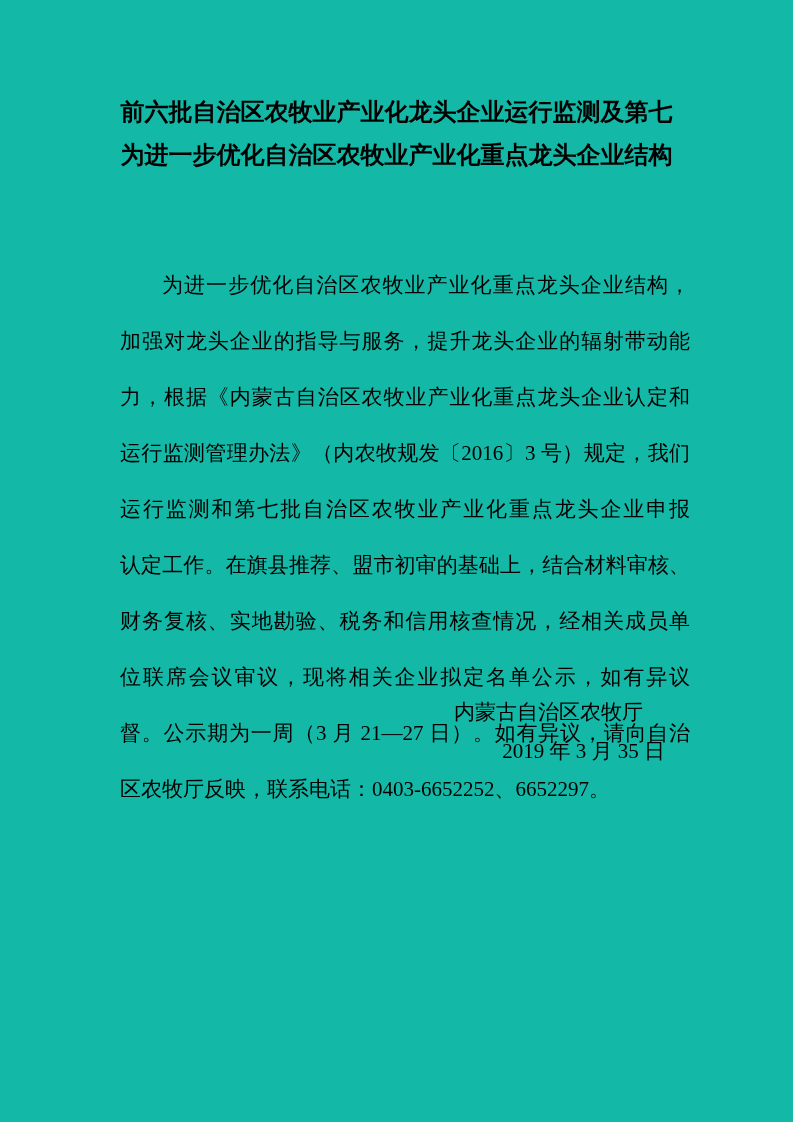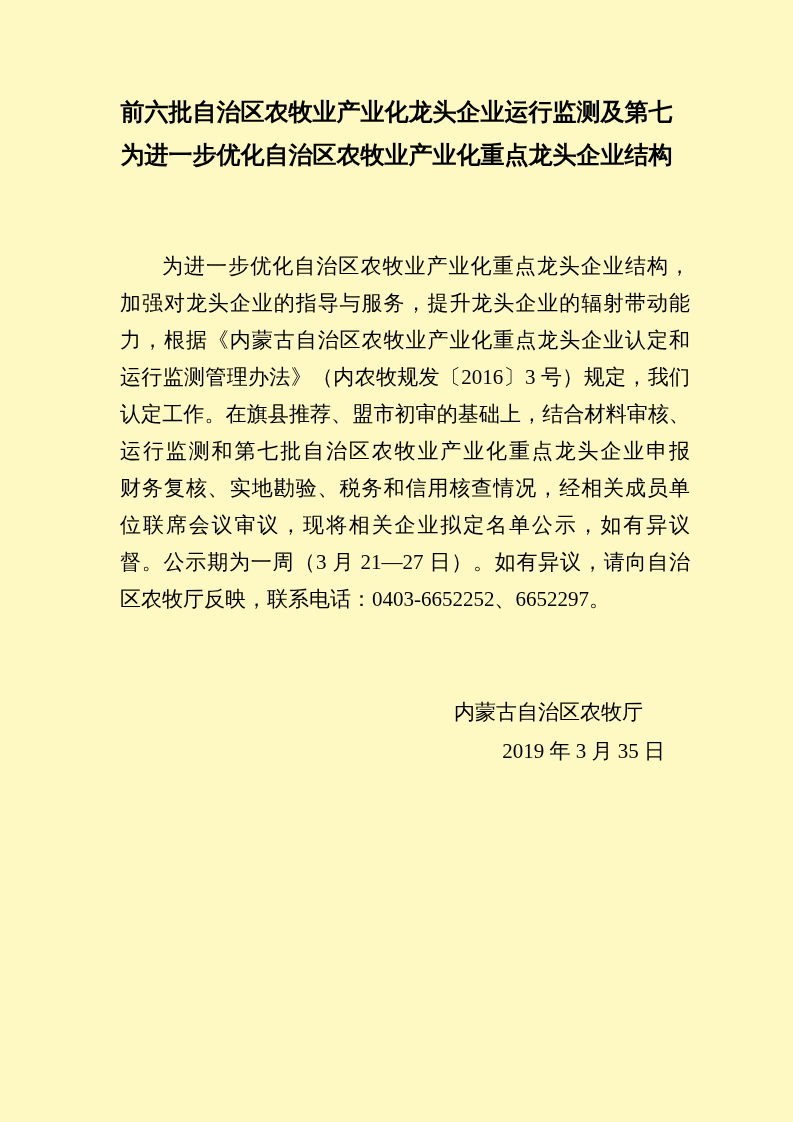--- a/index.html
+++ b/index.html
@@ -4,21 +4,21 @@
 <style>
   html, body {
     margin: 0;
     padding: 0;
     background: #ffffff;
   }
   .page {
     position: relative;
     width: 793px;
     height: 1122px;
-    background: #fef9c3;
+    background: #14b8a6;
     color: #000000;
     overflow: hidden;
     font-family: "Liberation Serif", serif;
   }
   .doc-title {
     position: absolute;
     left: 112px;
     top: 90px;
     width: 569px;
     text-align: center;
@@ -37,20 +37,21 @@
     font-size: 21px;
     line-height: 37px;
     color: #000000;
     font-family: "Liberation Serif", serif;
   }
   .body-line {
     text-align: justify;
     text-align-last: justify;
     text-justify: inter-character;
     white-space: normal;
+    margin-top: 19px;
   }
   .body-line.first {
     text-indent: 42px;
   }
   .body-line.last {
     text-align-last: left;
   }
   .sig-line {
     position: absolute;
     font-size: 21px;
@@ -77,22 +78,22 @@
   <div class="doc-title">
     <div class="title-line">前六批自治区农牧业产业化龙头企业运行监测及第七</div>
     <div class="title-line">为进一步优化自治区农牧业产业化重点龙头企业结构</div>
   </div>
 
   <div class="doc-body">
     <div class="body-line first">为进一步优化自治区农牧业产业化重点龙头企业结构，</div>
     <div class="body-line">加强对龙头企业的指导与服务，提升龙头企业的辐射带动能</div>
     <div class="body-line">力，根据《内蒙古自治区农牧业产业化重点龙头企业认定和</div>
     <div class="body-line">运行监测管理办法》（内农牧规发〔2016〕3 号）规定，我们</div>
+    <div class="body-line">运行监测和第七批自治区农牧业产业化重点龙头企业申报</div>
     <div class="body-line">认定工作。在旗县推荐、盟市初审的基础上，结合材料审核、</div>
-    <div class="body-line">运行监测和第七批自治区农牧业产业化重点龙头企业申报</div>
     <div class="body-line">财务复核、实地勘验、税务和信用核查情况，经相关成员单</div>
     <div class="body-line">位联席会议审议，现将相关企业拟定名单公示，如有异议</div>
     <div class="body-line">督。公示期为一周（3 月 21—27 日）。如有异议，请向自治</div>
     <div class="body-line last">区农牧厅反映，联系电话：0403-6652252、6652297。</div>
   </div>
 
   <div class="sig-line sig-name">内蒙古自治区农牧厅</div>
   <div class="sig-line sig-date">2019 年 3 月 35 日</div>
 
 </div>

